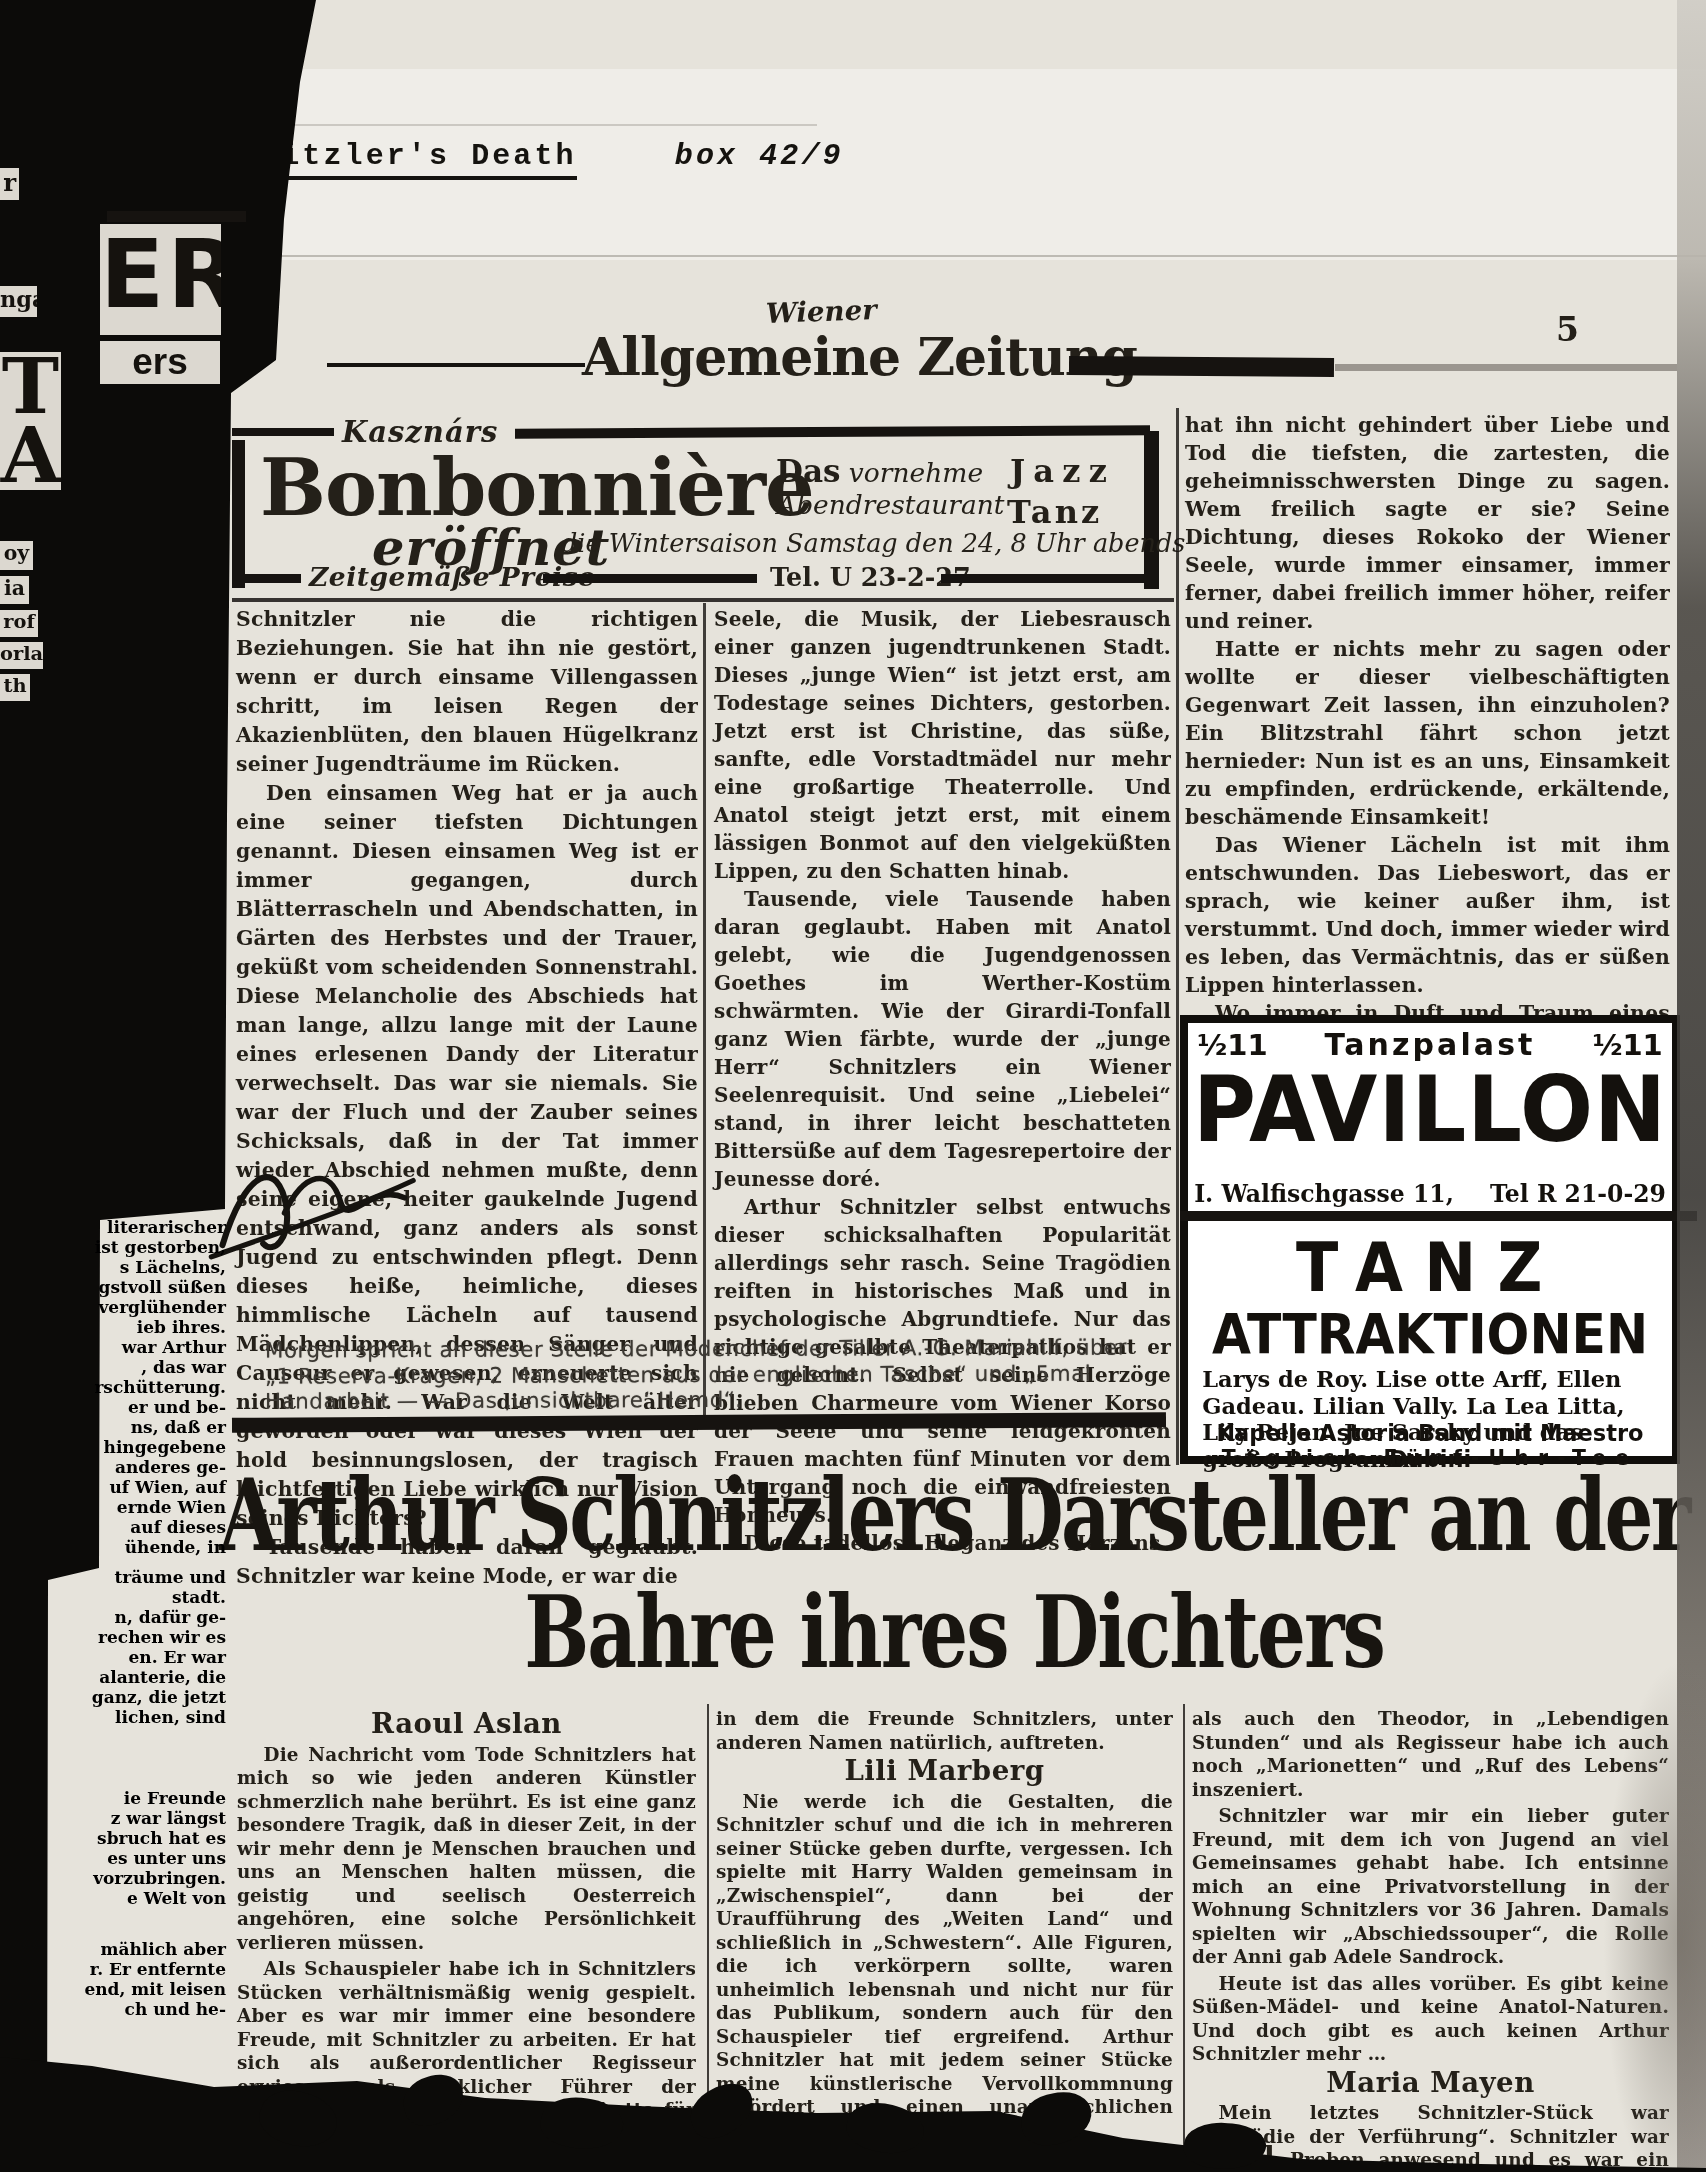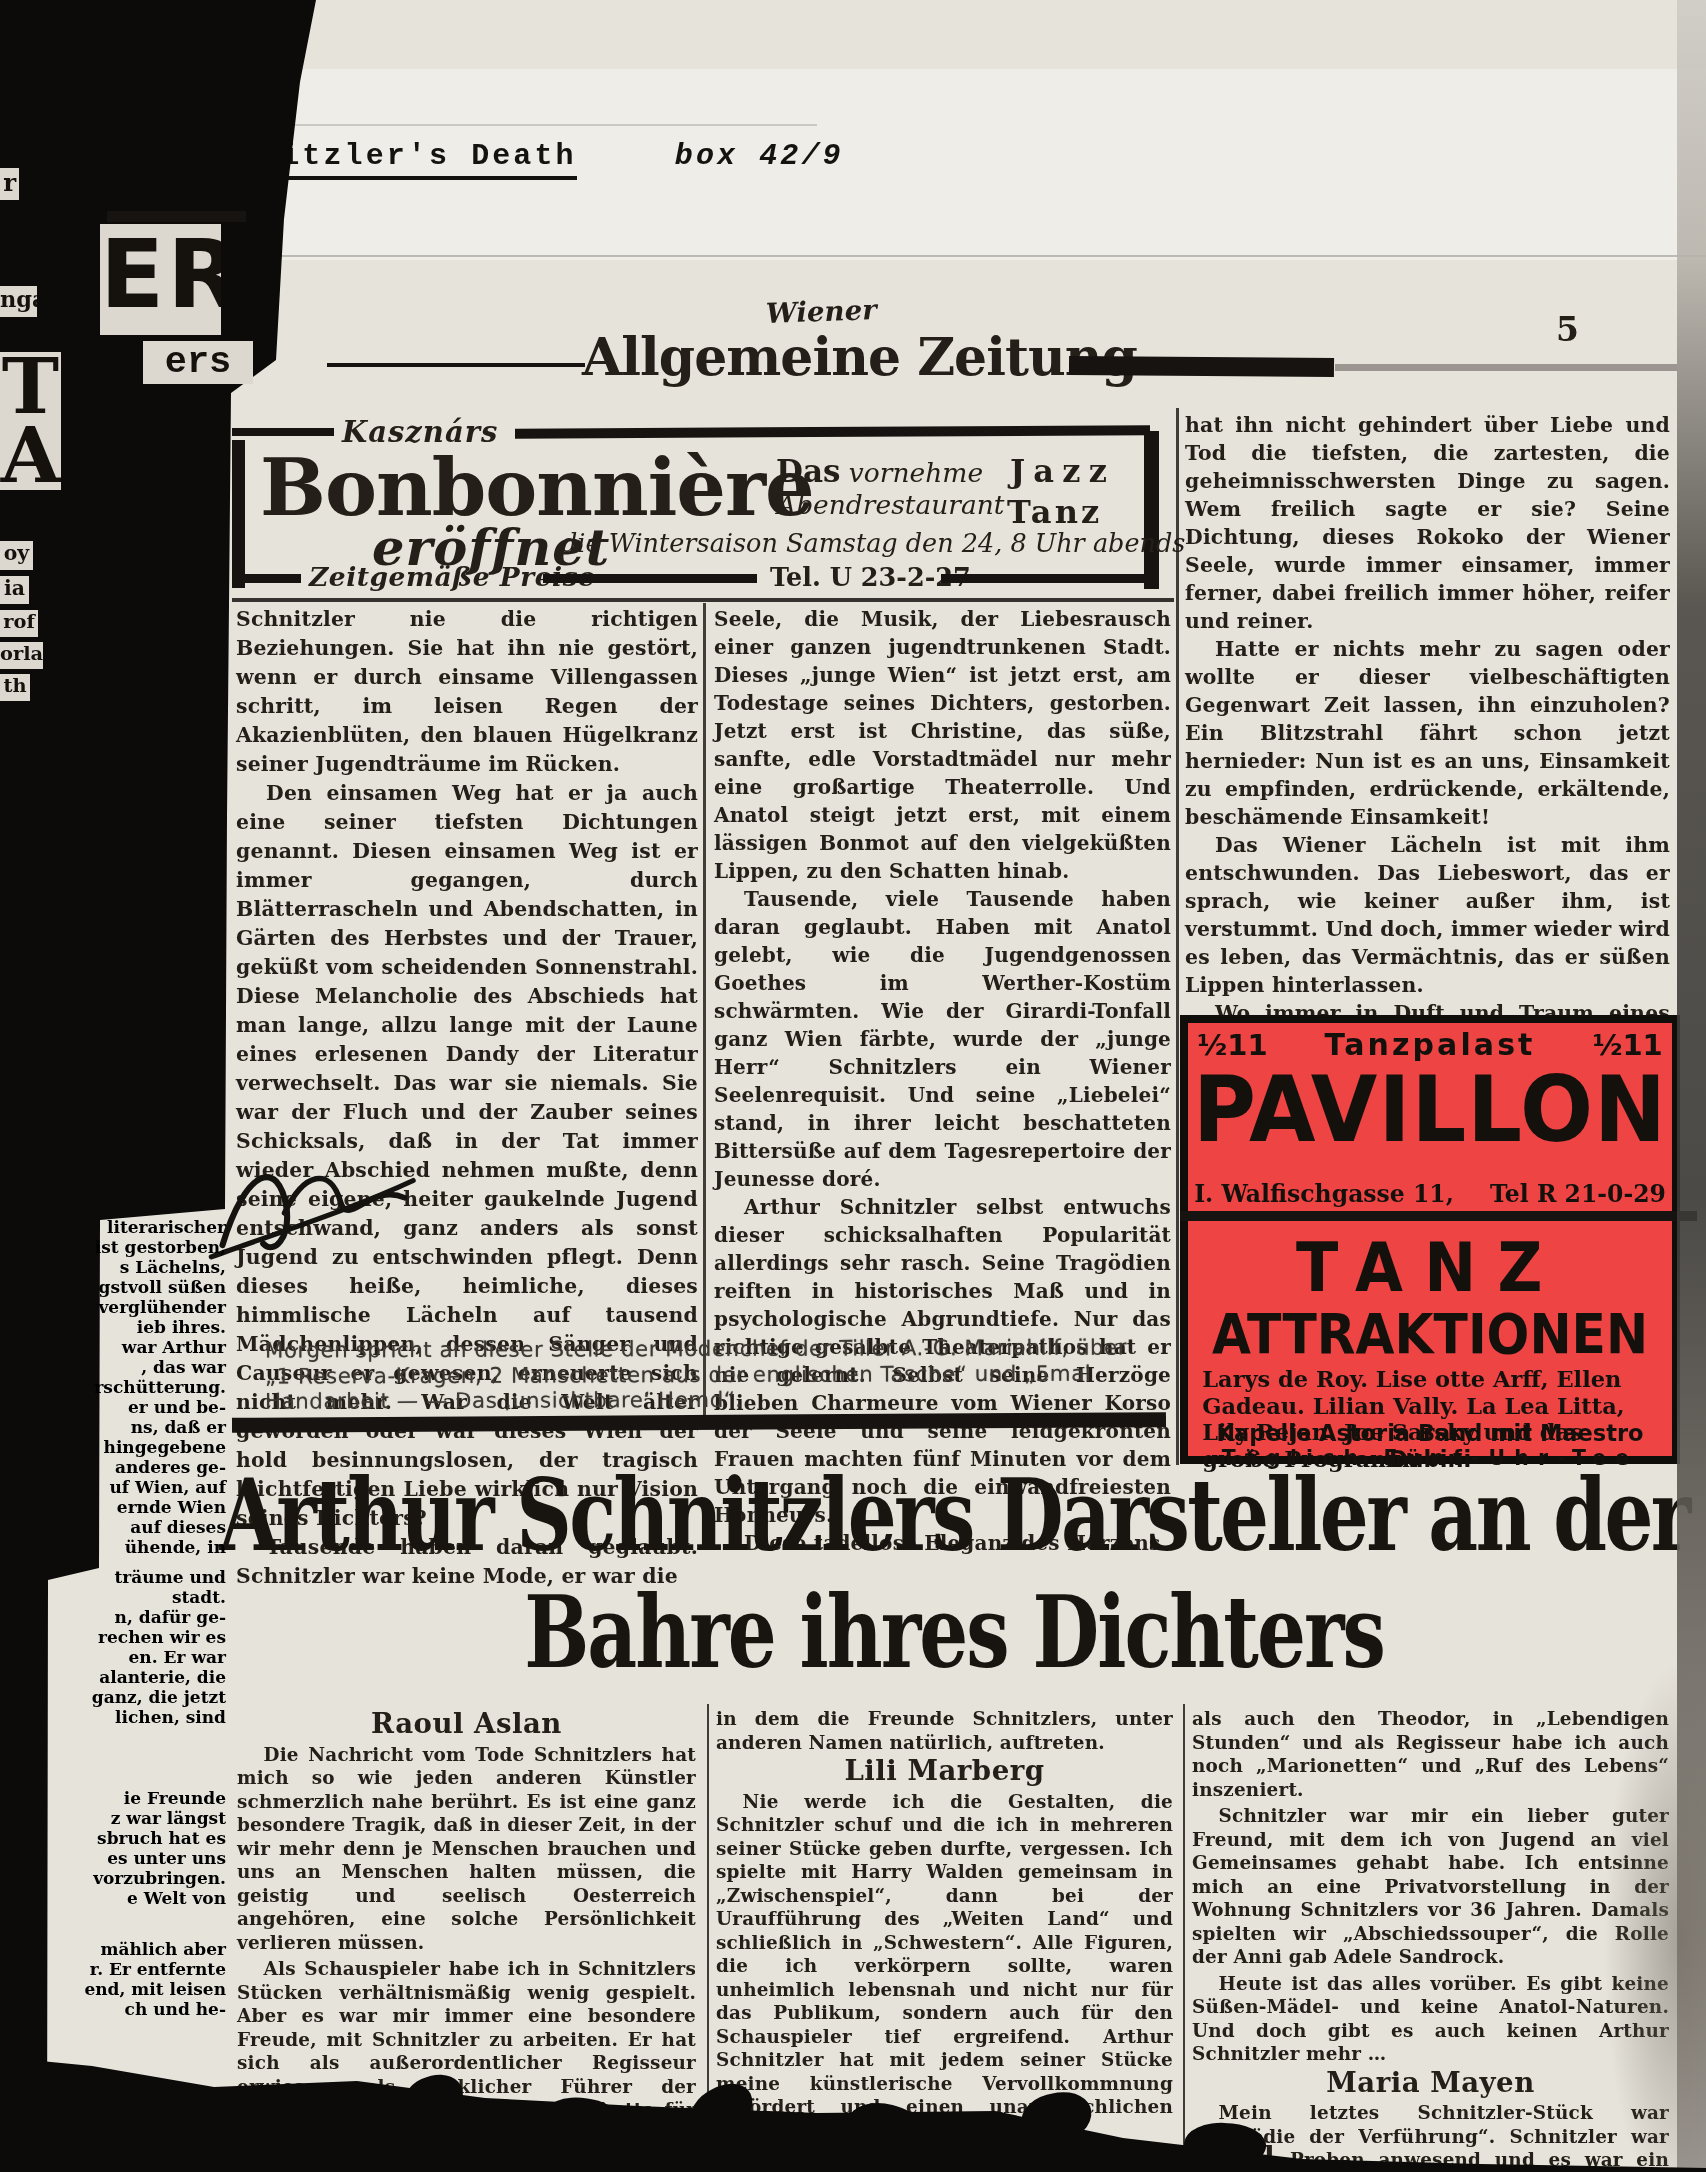--- a/index.html
+++ b/index.html
@@ -80,21 +80,21 @@
 </div>
 
 <div class="abs frak body-col" style="left:1185px;top:411px;width:485px;font-size:20.4px;line-height:28px;">
   <p class="cont">hat ihn nicht gehindert über Liebe und Tod die tiefsten, die zartesten, die geheimnisschwersten Dinge zu sagen. Wem freilich sagte er sie? Seine Dichtung, dieses Rokoko der Wiener Seele, wurde immer einsamer, immer ferner, dabei freilich immer höher, reifer und reiner.</p>
   <p>Hatte er nichts mehr zu sagen oder wollte er dieser vielbeschäftigten Gegenwart Zeit lassen, ihn einzuholen? Ein Blitzstrahl fährt schon jetzt hernieder: Nun ist es an uns, Einsamkeit zu empfinden, erdrückende, erkältende, beschämende Einsamkeit!</p>
   <p>Das Wiener Lächeln ist mit ihm entschwunden. Das Liebeswort, das er sprach, wie keiner außer ihm, ist verstummt. Und doch, immer wieder wird es leben, das Vermächtnis, das er süßen Lippen hinterlassen.</p>
   <p>Wo immer in Duft und Traum eines Wiener Frühlingsabends sich Liebende umfangen, wird Arthur Schnitzler auferstehen.</p>
   <div style="text-align:right;font-size:23.5px;letter-spacing:7.1px;margin-top:9.2px;padding-right:31px;">Ludwig Ullmann</div>
 </div>
 
-<div class="abs" style="left:1180px;top:1015px;width:500px;height:449px;border:8.2px solid #100e0b;background:#ef4444;box-sizing:border-box;font-family:'DejaVu Sans',sans-serif;color:#14110d;">
+<div class="abs" style="left:1180px;top:1015px;width:500px;height:449px;border:8.2px solid #100e0b;background:#ffffff;box-sizing:border-box;font-family:'DejaVu Sans',sans-serif;color:#14110d;">
   <div class="abs" style="left:9.2px;top:5.1px;font-size:29px;font-weight:bold;">½11</div>
   <div class="abs" style="left:0;top:4.1px;width:100%;text-align:center;font-size:30px;font-weight:bold;letter-spacing:3.1px;">Tanzpalast</div>
   <div class="abs" style="right:9.2px;top:5.1px;font-size:29px;font-weight:bold;">½11</div>
   <div class="abs" style="left:0;top:36px;width:100%;text-align:center;font-size:86px;font-weight:bold;letter-spacing:1px;transform:scaleY(1.05);white-space:nowrap;">PAVILLON</div>
   <div class="abs" style="left:0;top:148px;width:100%;text-align:center;font-family:'DejaVu Serif',serif;font-size:23.5px;font-weight:bold;white-space:nowrap;margin-top:9px;">
     <span>I. Walfischgasse 11,</span>
     <span style="margin-left:28px;">Tel R 21-0-29</span>
   </div>
   <div class="abs rule" style="left:-8.2px;top:188px;width:517px;height:10.2px;"></div>
   <div class="abs" style="left:0;top:208px;width:100%;text-align:center;font-size:62px;font-weight:bold;letter-spacing:21.4px;transform:scaleY(1.1);">TANZ</div>
@@ -146,21 +146,21 @@
 <div class="abs edge-patch" style="left:0;top:286px;width:37px;height:31px;font-size:22.5px;z-index:6;">nga</div>
 <div class="abs edge-patch" style="left:0;top:352px;width:61px;height:138px;font-size:77px;line-height:69px;z-index:6;word-break:break-all;">TA</div>
 <div class="abs edge-patch" style="left:0;top:541px;width:33px;height:29px;font-size:20.4px;z-index:6;">oy</div>
 <div class="abs edge-patch" style="left:0;top:576px;width:29px;height:27.6px;font-size:20.4px;z-index:6;">ia</div>
 <div class="abs edge-patch" style="left:0;top:610px;width:38px;height:26.5px;font-size:19.4px;z-index:6;">rof</div>
 <div class="abs edge-patch" style="left:0;top:642px;width:43px;height:26.5px;font-size:19.4px;z-index:6;">orla</div>
 <div class="abs edge-patch" style="left:0;top:674px;width:30px;height:26.5px;font-size:19.4px;z-index:6;">th</div>
 
 <div class="abs rule" style="left:107px;top:211px;width:139px;height:11.2px;z-index:6;"></div>
 <div class="abs edge-patch" style="left:100px;top:224px;width:121px;height:111px;font-size:94px;line-height:102px;font-family:'DejaVu Sans',sans-serif;letter-spacing:3.1px;z-index:6;">ER</div>
-<div class="abs edge-patch" style="left:100px;top:341px;width:110px;height:43px;font-size:37px;font-family:Liberation Mono, monospace;z-index:6;margin-left:43px;">ers</div>
+<div class="abs edge-patch" style="left:100px;top:341px;width:120px;height:43px;font-size:37px;font-family:Liberation Sans, sans-serif;z-index:6;">ers</div>
 
 <div class="abs" style="left:202px;top:1151px;z-index:6;">
   <svg width="219" height="117" viewBox="0 0 430 230">
     <path d="M 40 185 C 85 35, 150 12, 166 112 C 173 170, 142 205, 120 182" fill="none" stroke="#15130f" stroke-width="12" stroke-linecap="round"></path>
     <path d="M 162 122 C 200 42, 252 30, 272 100 C 287 152, 332 62, 398 92" fill="none" stroke="#15130f" stroke-width="11" stroke-linecap="round"></path>
     <path d="M 18 208 C 145 162, 300 112, 415 58" fill="none" stroke="#15130f" stroke-width="10" stroke-linecap="round"></path>
   </svg>
 </div>
 
 <div class="abs" style="left:45px;top:1217px;width:181px;z-index:6;">

